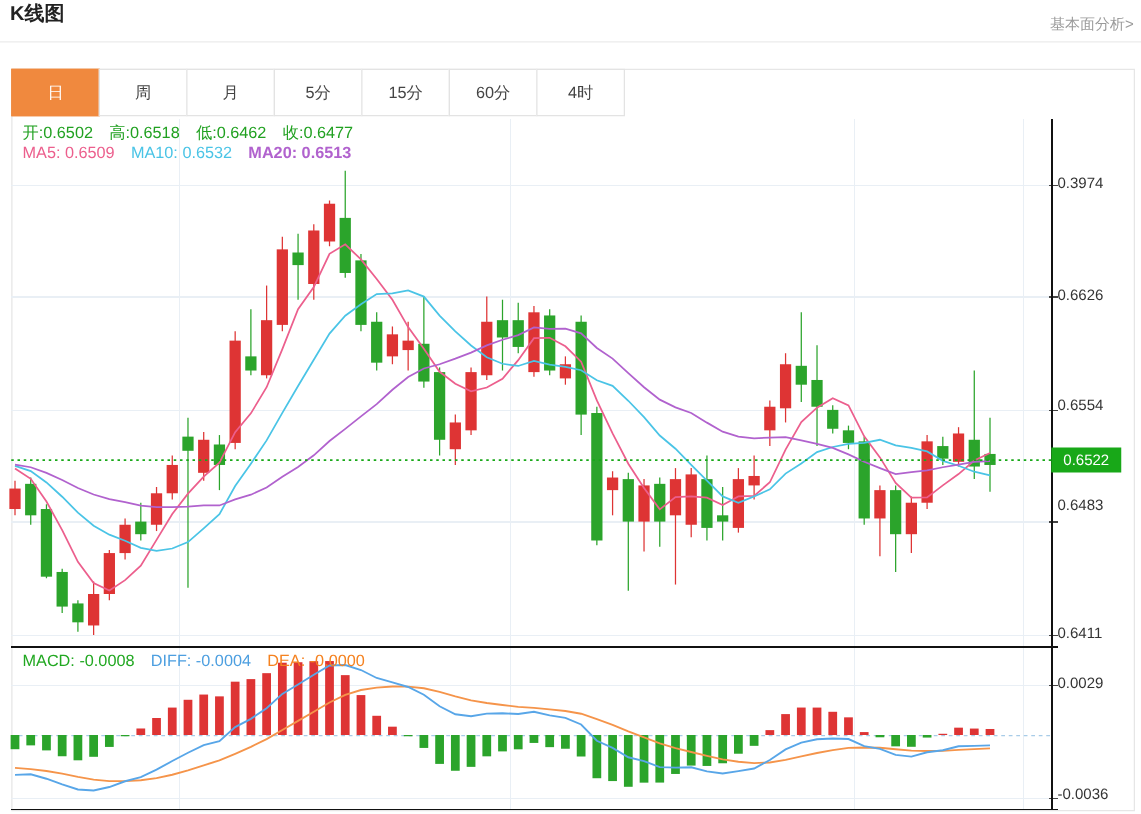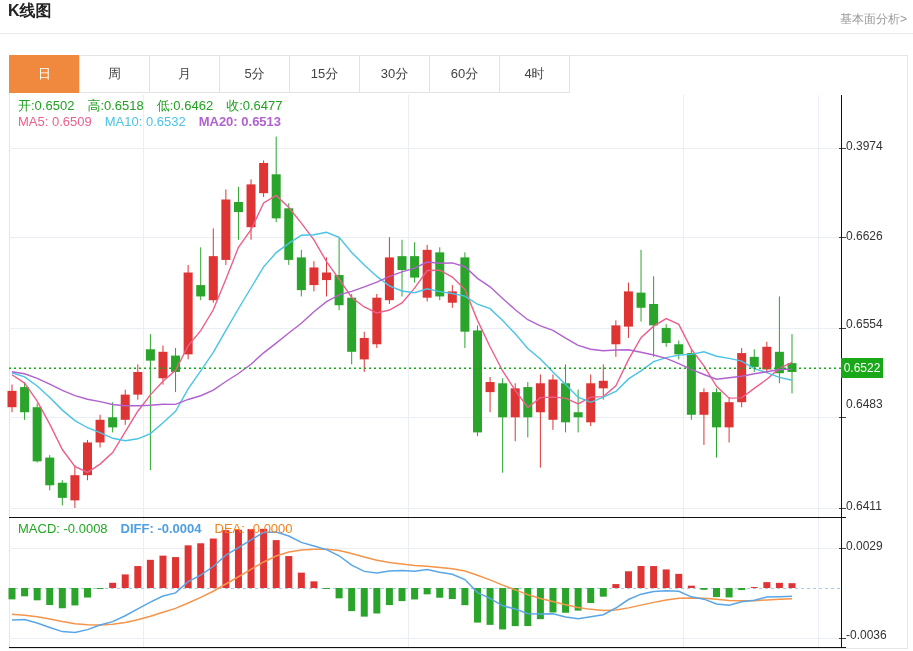--- a/index.html
+++ b/index.html
@@ -14,43 +14,42 @@
     background:#fff;border:1px solid #e3e3e3;margin-left:-1px;cursor:pointer;}
   .tab:first-child{margin-left:0;}
   .tab.active{background:var(--tab_active);border-color:var(--tab_active);color:#fff;}
   #chart{left:0;top:95px;z-index:2;}
   .legend-row{z-index:4;font-size:13px;white-space:nowrap;}
   .legend-row span{margin-right:13px;}
   .ohlc-legend{left:18px;top:97px;color:var(--ohlc_text);text-align:right;}
   .ma-legend{left:18px;top:114px;}
   .ma5{color:var(--ma5);} .ma10{color:var(--ma10);} .ma20{color:var(--ma20);font-weight:bold;}
   .macd-legend{left:18px;top:521px;}
-  .macd-v{color:var(--macd_text);} .diff-v{color:var(--diff_text);font-weight:bold;} .dea-v{color:var(--dea_text);}
+  .macd-v{color:var(--macd_text);} .diff-v{color:var(--diff_text);} .dea-v{color:var(--dea_text);}
   .ylab{left:846px;font-size:12px;color:#333;z-index:3;}
   .y-0{top:139px;} .y-1{top:229px;} .y-2{top:317px;} .y-3{top:397px;} .y-4{top:499px;text-align:right;}
   .m-0{top:539px;} .m-1{top:628px;}
-  .price-badge{left:841px;top:358px;width:42px;height:20px;line-height:20px;text-align:center;
+  .price-badge{left:841px;top:358px;width:56px;height:20px;line-height:20px;text-align:center;
     background:var(--badge);color:#fff;font-size:12px;z-index:6;}
 </style>
 </head>
 <body>
 
 <div class="abs page-title">K线图</div>
 <a class="abs top-link">基本面分析&gt;</a>
 <div class="abs title-divider"></div>
 
 <div class="abs chart-container"></div>
 
 <div class="abs tabbar">
   <div class="tab active">日</div>
   <div class="tab">周</div>
   <div class="tab">月</div>
   <div class="tab">5分</div>
   <div class="tab">15分</div>
-  <div class="tab">30分</div>
   <div class="tab">60分</div>
   <div class="tab">4时</div>
 </div>
 
 <svg id="chart" class="abs" width="913" height="556" viewBox="0 95 913 556">
     <g shape-rendering="crispEdges">
       <line x1="143.5" y1="95" x2="143.5" y2="648" stroke="#E9EFF5" stroke-width="1"></line>
       <line x1="408.5" y1="95" x2="408.5" y2="648" stroke="#E9EFF5" stroke-width="1"></line>
       <line x1="683.5" y1="95" x2="683.5" y2="648" stroke="#E9EFF5" stroke-width="1"></line>
       <line x1="818.5" y1="95" x2="818.5" y2="648" stroke="#E9EFF5" stroke-width="1"></line>

